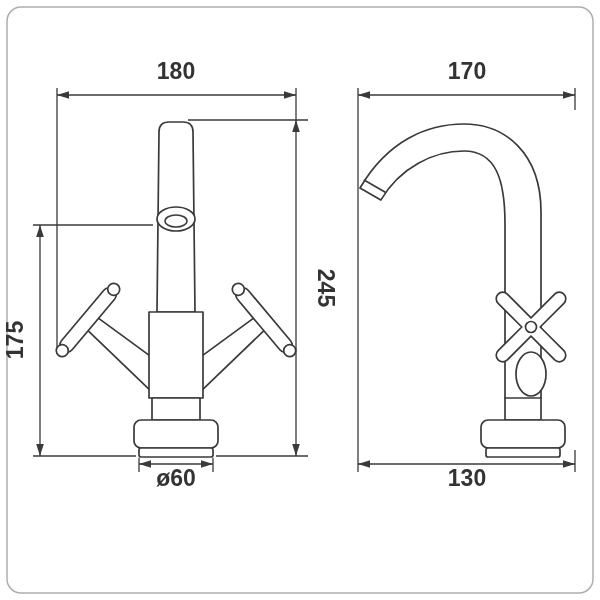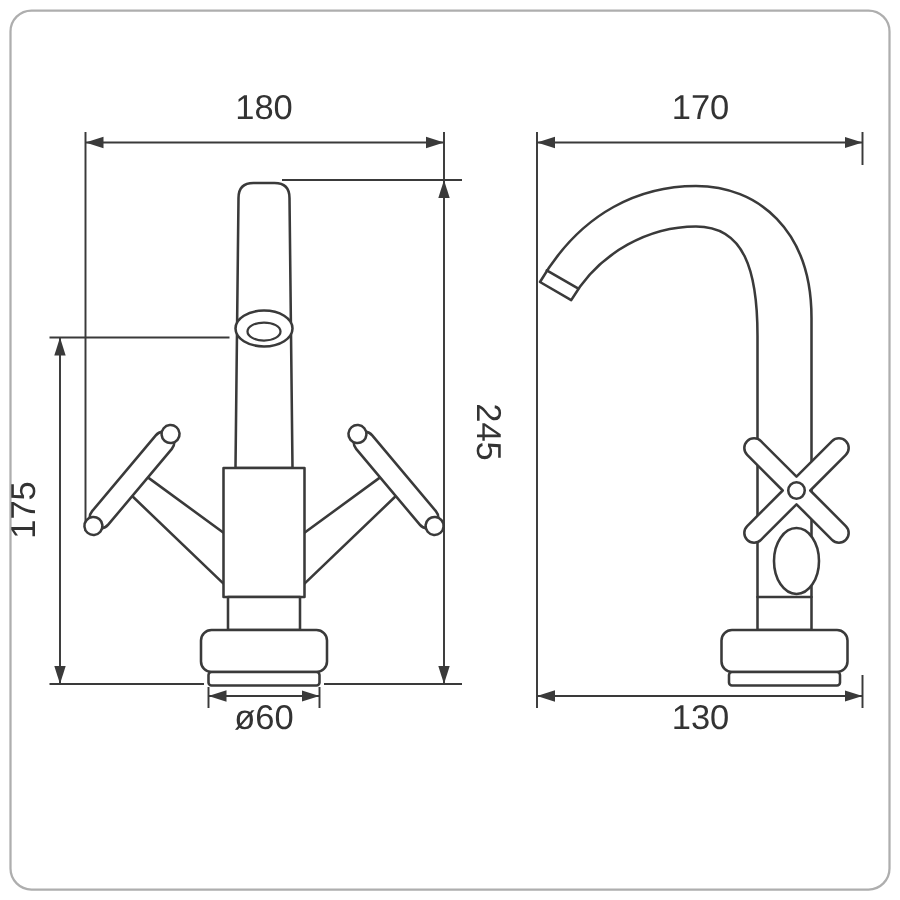--- a/index.html
+++ b/index.html
@@ -7,20 +7,21 @@
     padding: 0;
     width: 600px;
     height: 600px;
     background: #ffffff;
     font-family: "Liberation Sans", sans-serif;
   }
   #stage {
     width: 600px;
     height: 600px;
     position: relative;
+    font-weight: bold;
   }
   svg { display: block; }
   .obj {
     fill: #ffffff;
     stroke: #3a3a3a;
     stroke-width: 1.7;
     stroke-linejoin: round;
   }
   .obj-line {
     fill: none;

